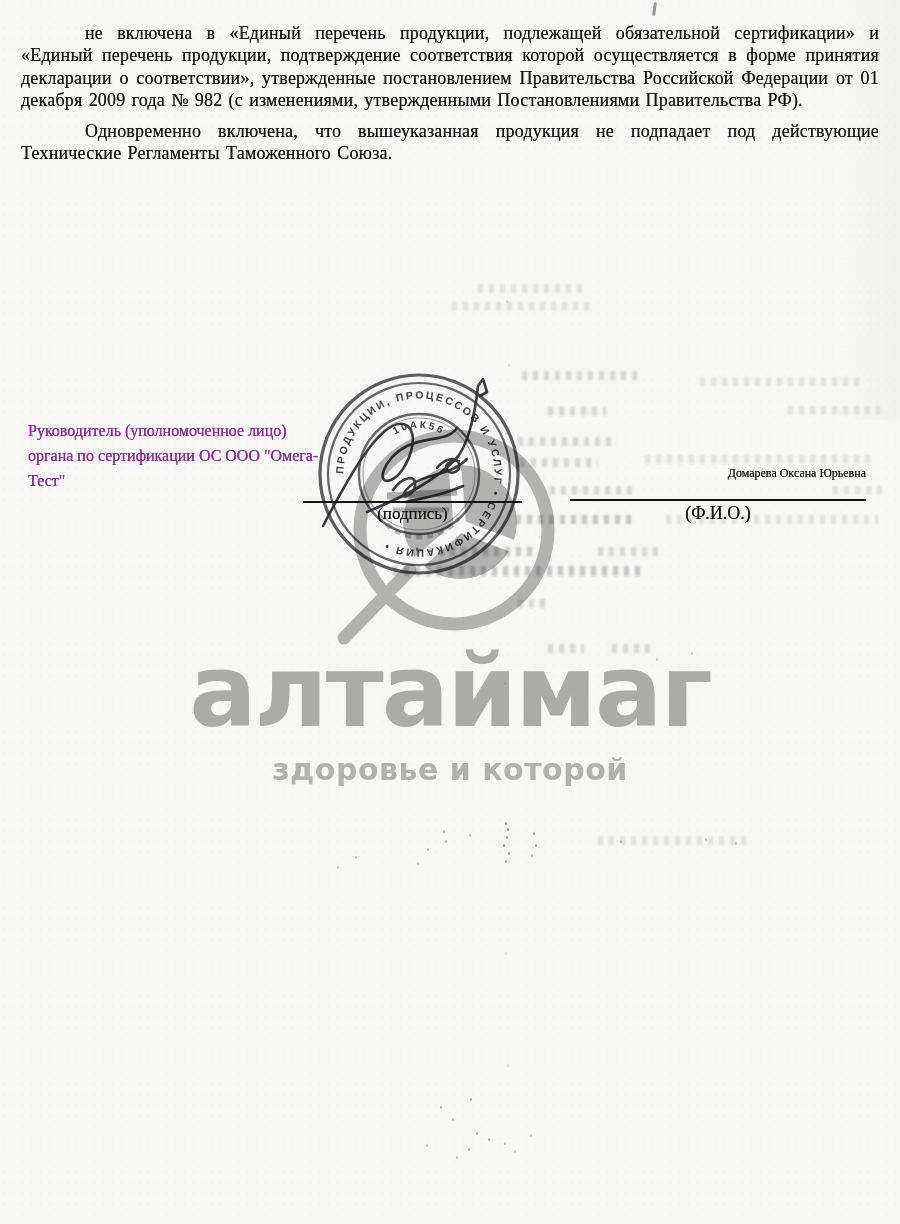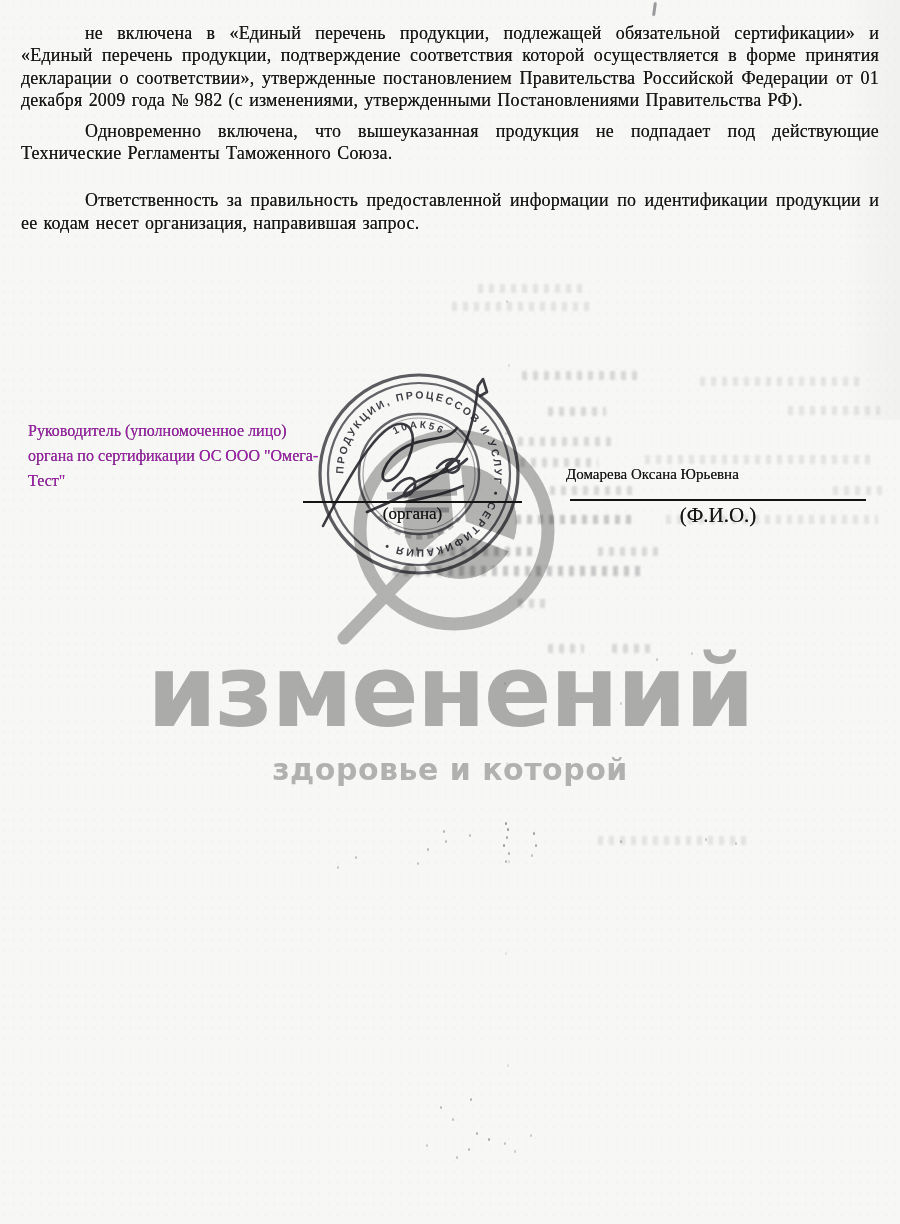--- a/index.html
+++ b/index.html
@@ -30,26 +30,26 @@
     position:absolute;left:28px;top:419px;width:296px;z-index:2;
     font-size:16px;line-height:24.8px;color:#a21caf;
     text-shadow:0 0 .6px rgba(10,10,10,.75);
   }
   .sig-line{position:absolute;left:303px;top:501px;width:219px;height:0;
     border-top:2px solid #141414;z-index:6;}
   .sig-caption{position:absolute;left:303px;top:504px;width:219px;z-index:6;
     text-align:center;font-size:17px;color:#141414;
     text-shadow:0 0 .6px rgba(10,10,10,.7);}
   .signer-name{position:absolute;left:566px;top:466px;width:300px;z-index:2;
-    text-align:left;font-size:15px;color:#161616;
+    text-align:right;font-size:12px;color:#161616;
     text-shadow:0 0 .6px rgba(10,10,10,.75);}
   .name-line{position:absolute;left:570px;top:499px;width:296px;height:0;
     border-top:2px solid #141414;z-index:2;}
   .name-caption{position:absolute;left:570px;top:503px;width:296px;z-index:2;
-    text-align:center;font-size:21px;color:#161616;
+    text-align:center;font-size:18px;color:#161616;
     text-shadow:0 0 .6px rgba(10,10,10,.7);}
   
   .stamp{position:absolute;left:309px;top:364px;width:220px;height:220px;z-index:3;
     filter:blur(.4px);opacity:.9;}
   .stamp .ring-text{font-family:"Liberation Sans",sans-serif;font-weight:bold;
     font-size:10.5px;letter-spacing:2.2px;fill:#2b2b33;}
   .stamp .code-text{font-family:"Liberation Sans",sans-serif;font-weight:bold;
     font-size:10px;letter-spacing:2.5px;fill:#2b2b33;}
   
   .wm-logo{position:absolute;left:330px;top:412px;width:250px;height:250px;z-index:4;
@@ -90,21 +90,20 @@
 </style>
 </head>
 <body>
 
 <div class="right-band"></div>
 <div class="tick"></div>
 
 <section class="body-text">
   <p>не включена в «Единый перечень продукции, подлежащей обязательной сертификации» и «Единый перечень продукции, подтверждение соответствия которой осуществляется в форме принятия декларации о соответствии», утвержденные постановлением Правительства Российской Федерации от 01 декабря 2009 года № 982 (с изменениями, утвержденными Постановлениями Правительства РФ).</p>
   <p>Одновременно включена, что вышеуказанная продукция не подпадает под действующие Технические Регламенты Таможенного Союза.</p>
-  <p class="spaced">Ответственность за правильность предоставленной информации по идентификации продукции и ее кодам несет организация, направившая запрос.</p>
 </section>
 
 <div class="signer-title">Руководитель (уполномоченное лицо) органа по сертификации ОС ООО "Омега-Тест"</div>
 
 <svg class="stamp" viewBox="0 0 220 220">
   <g fill="none" stroke="#2b2b33">
     <circle cx="110" cy="110" r="99" stroke-width="3.2" opacity=".85"></circle>
     <circle cx="110" cy="110" r="91" stroke-width="2.2" opacity=".8"></circle>
     <circle cx="110" cy="110" r="60" stroke-width="2.4" opacity=".8"></circle>
     <circle cx="110" cy="110" r="56" stroke-width="1.2" opacity=".45"></circle>
@@ -123,21 +122,21 @@
   <g stroke="#15151d" fill="none" stroke-width="2.6" stroke-linecap="round" stroke-linejoin="round" opacity=".92">
     <path d="M 58,148 C 96,132 124,118 146,96 C 158,84 166,52 169,22 l 5,-7 l 4,13 l -7,4"></path>
     <path d="M 14,162 C 36,120 70,56 94,60 C 114,64 100,108 82,116 C 66,122 74,94 98,82 C 118,72 138,78 148,64"></path>
     <path d="M 84,126 c 10,-14 24,-16 22,-4 c -2,11 -18,15 -8,3 c 10,-11 26,-13 38,-17 c 9,-3 16,-7 22,-13"></path>
     <path d="M 128,104 c 8,-10 20,-12 22,-4 c 2,7 -8,12 -12,6 c -3,-5 4,-11 12,-9"></path>
     <path d="M 96,138 c 20,-4 40,-8 58,-16"></path>
   </g>
 </svg>
 
 <div class="sig-line"></div>
-<div class="sig-caption">(органа)</div>
+<div class="sig-caption">(подпись)</div>
 
 <div class="signer-name">Домарева Оксана Юрьевна</div>
 <div class="name-line"></div>
 <div class="name-caption">(Ф.И.О.)</div>
 
 <svg class="wm-logo" viewBox="0 0 250 250">
   <defs>
     <mask id="leafmask">
       <circle cx="130" cy="110" r="57" fill="#fff"></circle>
       <g stroke="#000" stroke-width="12.5" stroke-linecap="round">
@@ -145,21 +144,21 @@
         <line x1="130" y1="114" x2="188" y2="136"></line>
         <line x1="130" y1="114" x2="80" y2="158"></line>
       </g>
     </mask>
   </defs>
   <circle cx="124" cy="118" r="94" fill="none" stroke="#b3b3b3" stroke-width="13"></circle>
   <circle cx="130" cy="110" r="57" fill="#b3b3b3" mask="url(#leafmask)"></circle>
   <line x1="80" y1="158" x2="14" y2="226" stroke="#b3b3b3" stroke-width="13" stroke-linecap="round"></line>
 </svg>
 
-<div class="wm-brand">изменений</div>
+<div class="wm-brand">алтаймаг</div>
 <div class="wm-tagline">здоровье и которой</div>
 
 <div class="ghost light" style="left:478px;top:284px;width:110px;"></div>
 <div class="ghost light" style="left:452px;top:302px;width:140px;"></div>
 <div class="ghost" style="left:522px;top:371px;width:118px;"></div>
 <div class="ghost light" style="left:700px;top:377px;width:165px;"></div>
 <div class="ghost" style="left:548px;top:407px;width:58px;"></div>
 <div class="ghost light" style="left:788px;top:406px;width:92px;"></div>
 <div class="ghost" style="left:518px;top:437px;width:98px;"></div>
 <div class="ghost" style="left:520px;top:458px;width:78px;"></div>

